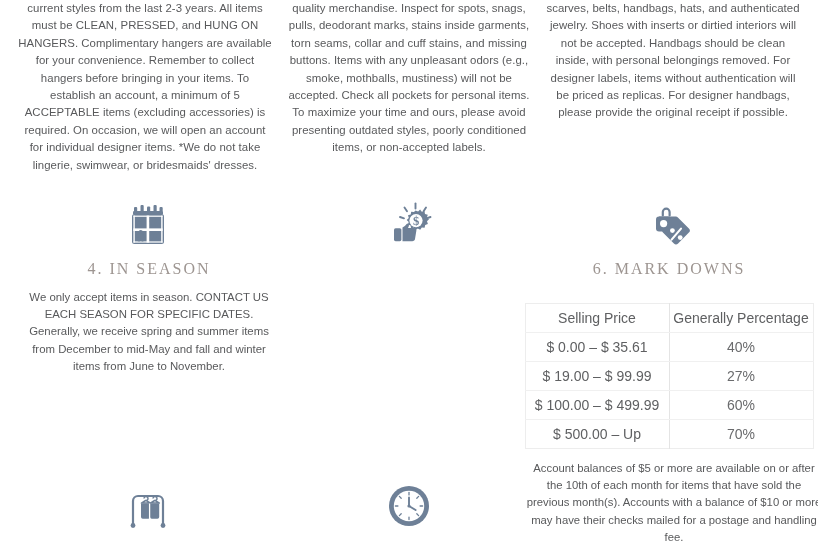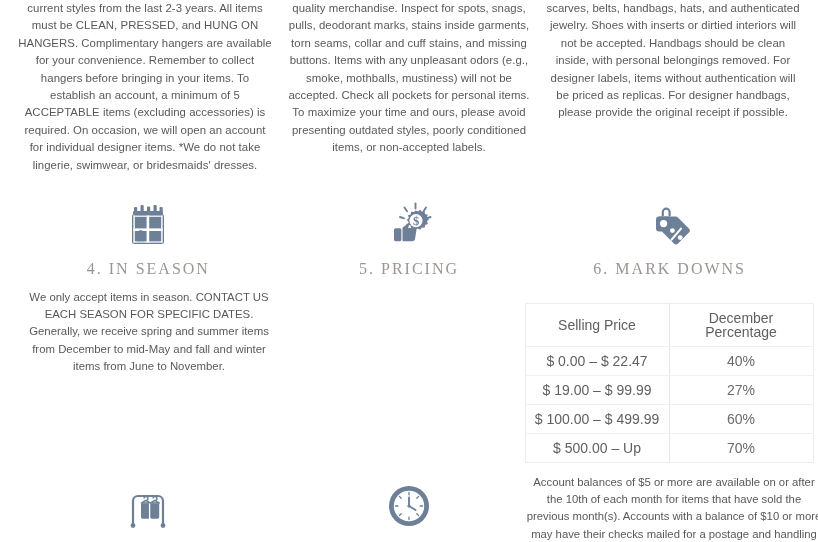--- a/index.html
+++ b/index.html
@@ -259,41 +259,38 @@
       </span>
     </div>
 
   </div>
 
   <div class="head-row">
     <div class="head-cell">
       <div class="section-title">4. IN SEASON</div>
     </div>
     <div class="head-cell">
-      <div class="section-title">5. PRICING</div>
-    </div>
-    <div class="head-cell">
       <div class="section-title">6. MARK DOWNS</div>
     </div>
   </div>
 
   <div class="body-row">
 
     <div class="body-cell">We only accept items in season. CONTACT US EACH SEASON FOR SPECIFIC DATES. Generally, we receive spring and summer items from December to mid-May and fall and winter items from June to November.</div>
 
     <div class="body-cell mid">
 
       <table class="price-table">
         <tbody>
           <tr class="header">
             <td class="col-a">Selling Price</td>
-            <td class="col-b">December Percentage</td>
+            <td class="col-b">Generally Percentage</td>
           </tr>
           <tr>
-            <td class="col-a">$ 0.00 – $ 22.47</td>
+            <td class="col-a">$ 0.00 – $ 35.61</td>
             <td class="col-b">40%</td>
           </tr>
           <tr>
             <td class="col-a">$ 19.00 – $ 99.99</td>
             <td class="col-b">27%</td>
           </tr>
           <tr>
             <td class="col-a">$ 100.00 – $ 499.99</td>
             <td class="col-b">60%</td>
           </tr>

